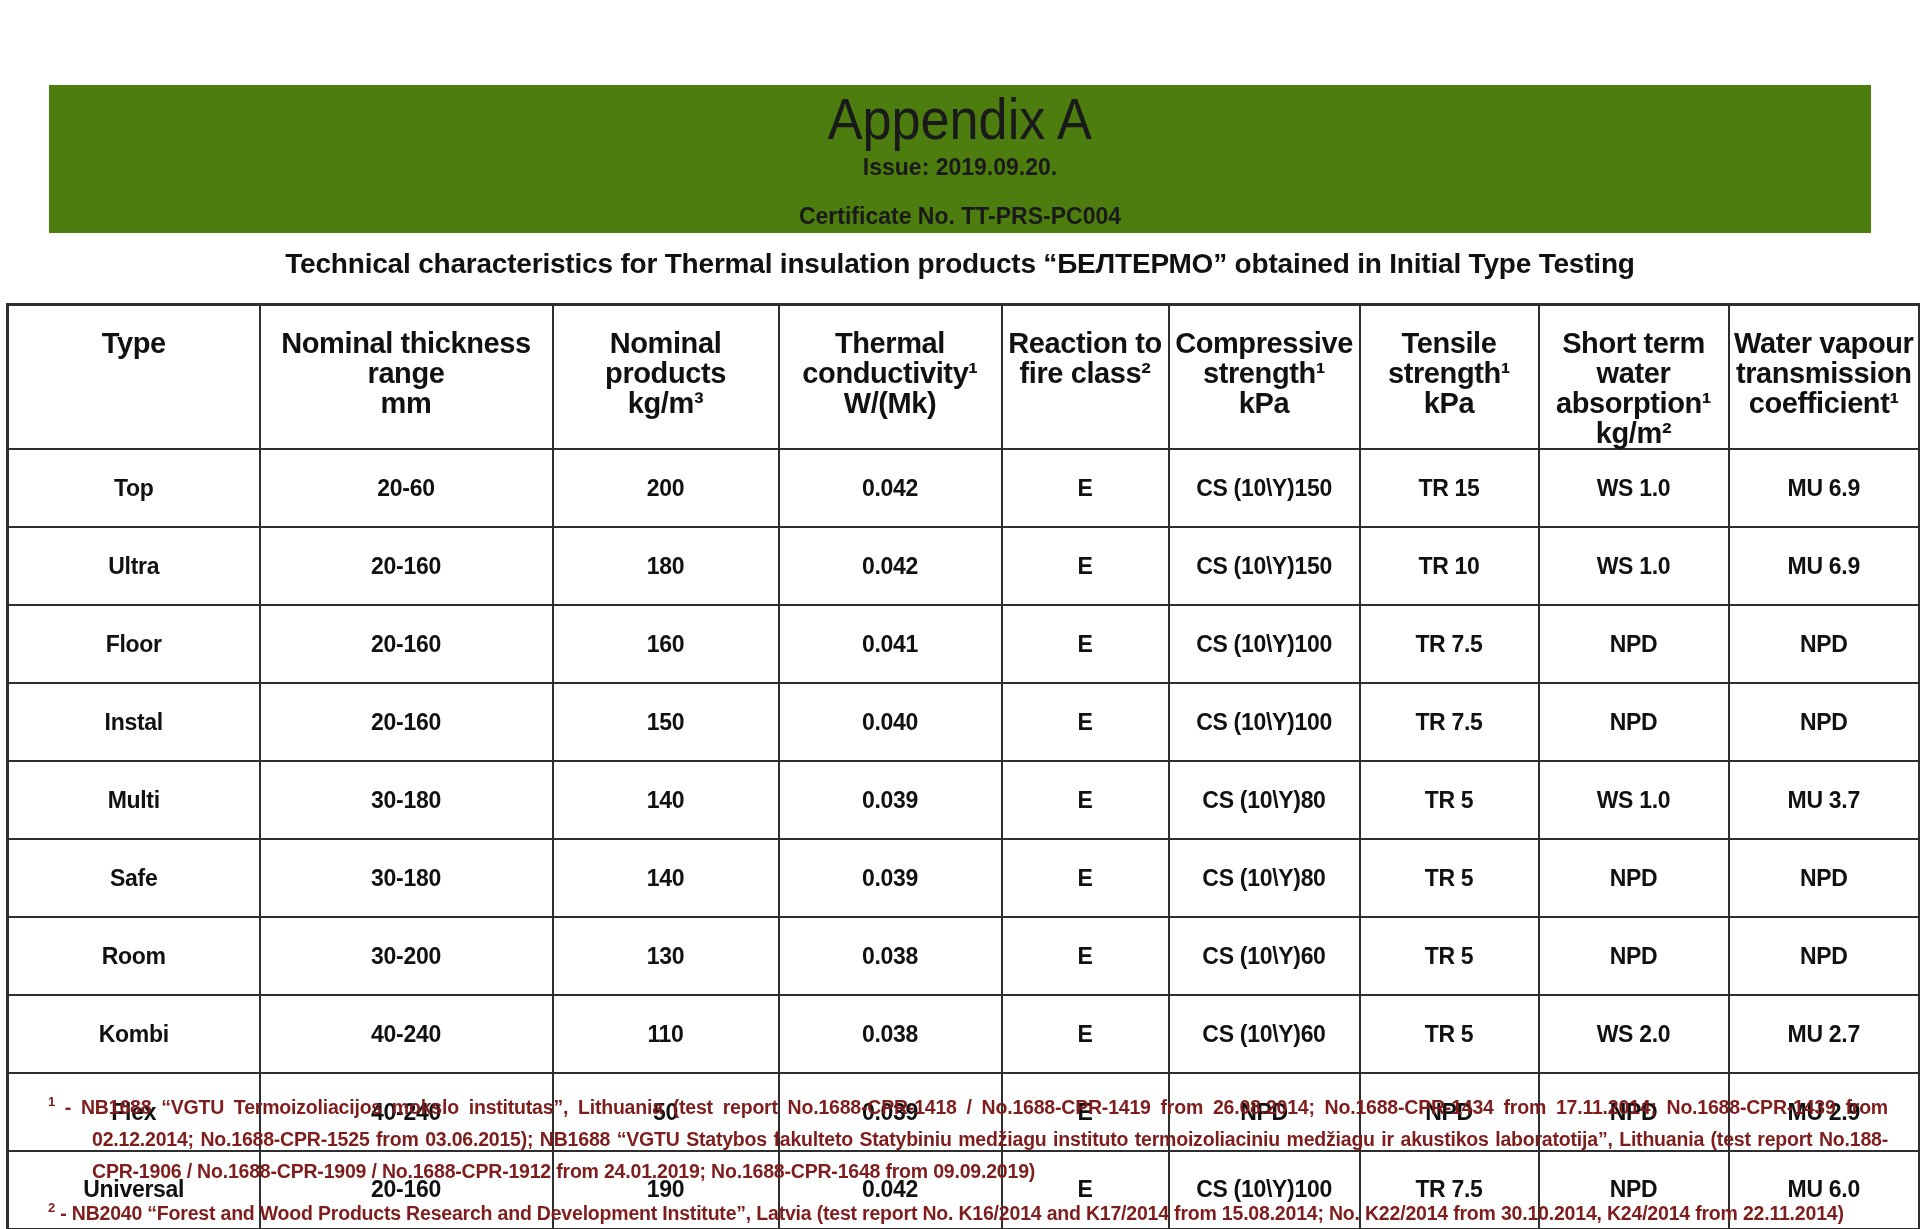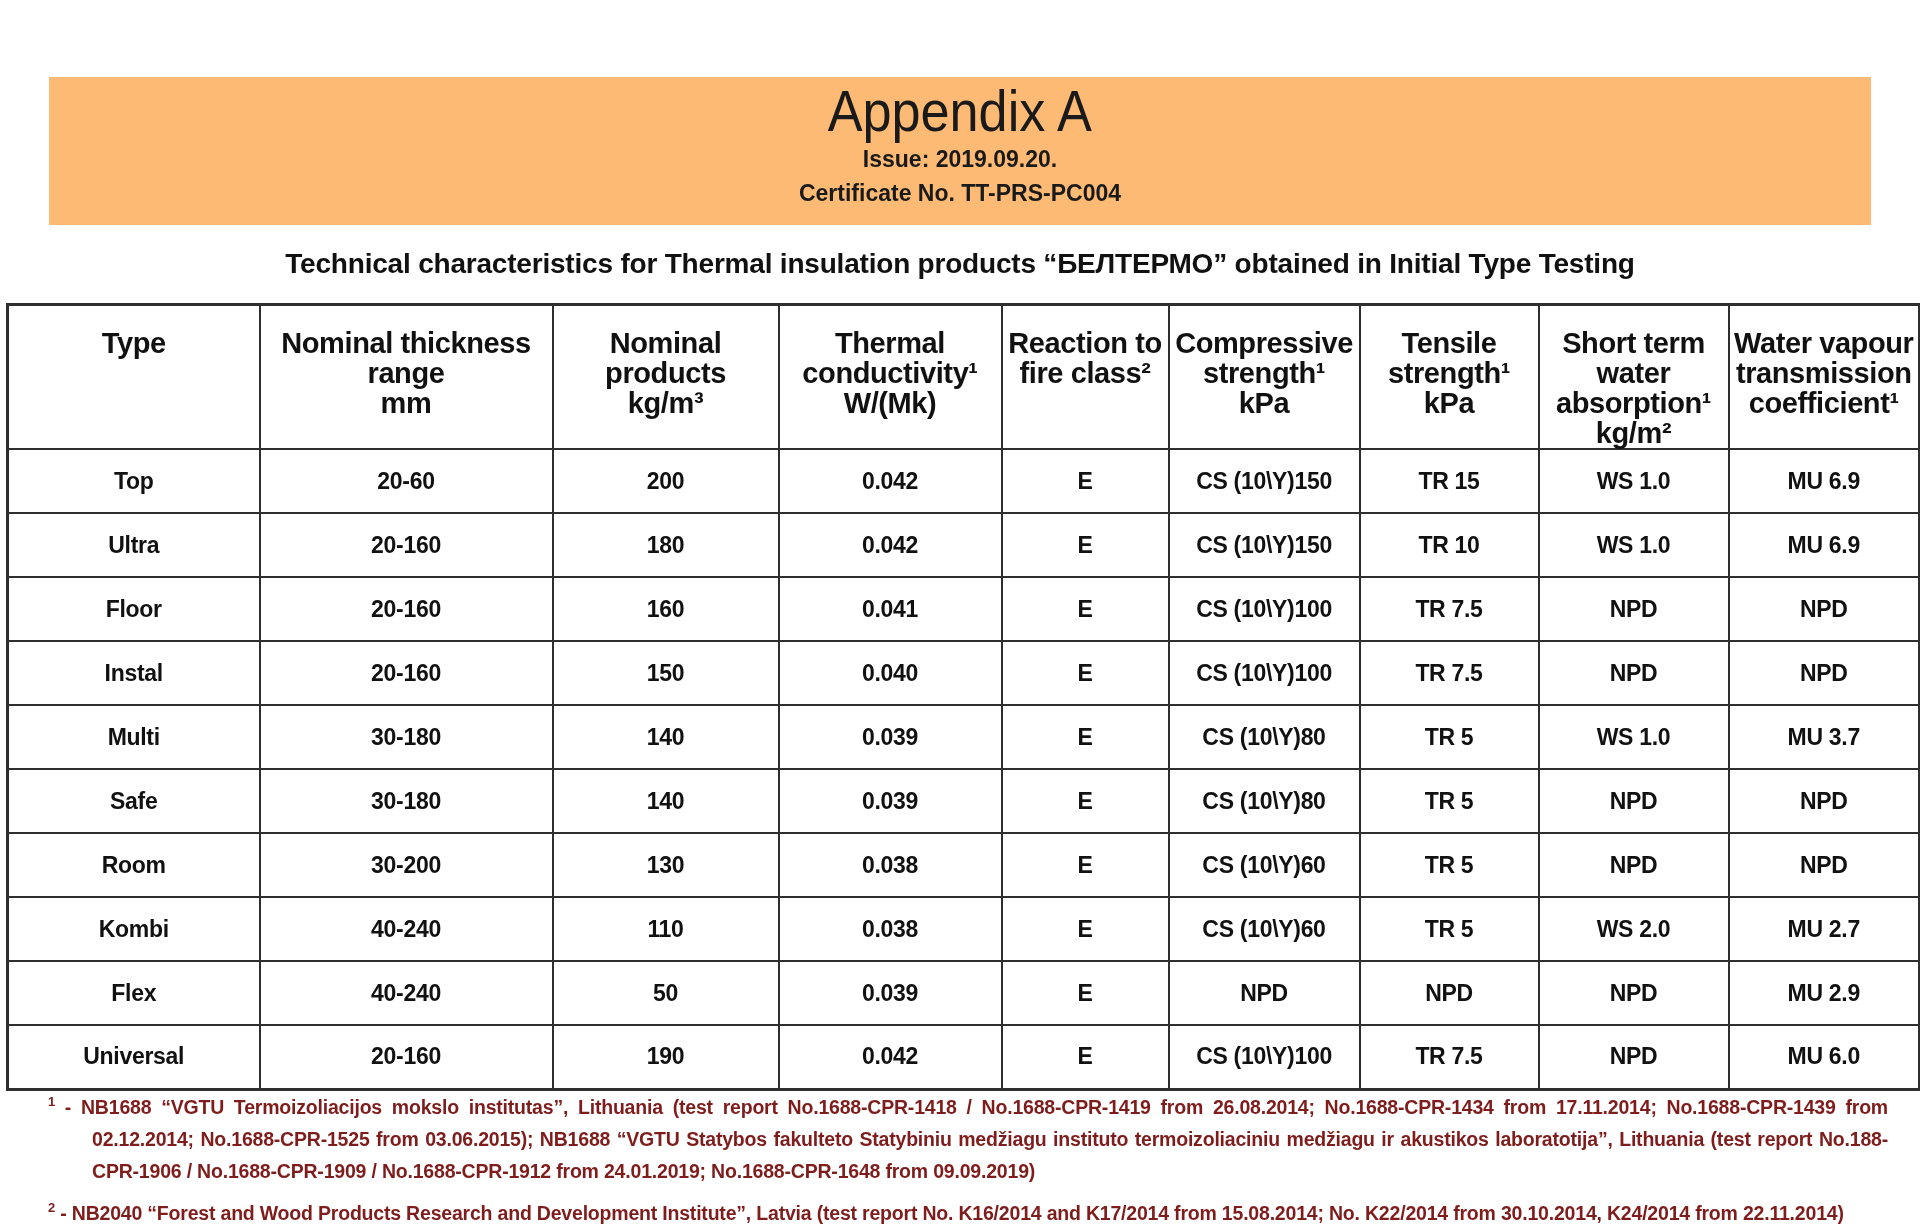--- a/index.html
+++ b/index.html
@@ -6,44 +6,44 @@
   html, body {
     width: 1920px; height: 1229px;
     background: #ffffff;
     color: #111;
     font-family: "Liberation Sans", "DejaVu Sans", sans-serif;
     overflow: hidden;
     position: relative;
   }
   .banner {
     position: absolute;
-    left: 49px; top: 77px;
+    left: 49px; top: 85px;
     width: 1822px; height: 148px;
-    background: #fdba74;
+    background: #4d7c0f;
     text-align: center;
   }
   .banner .appendix-title {
     display: inline-block;
     margin-top: 4px;
     font-size: 58px;
     font-weight: 300;
     color: #1a1a1a;
     transform: scaleX(0.9);
     transform-origin: center top;
     letter-spacing: 0px;
     line-height: 1.05;
   }
   .banner .sub-line {
     font-size: 23px;
     font-weight: 700;
     color: #1a1a1a;
     line-height: 1.0;
   }
   .banner .issue { margin-top: 6px; }
-  .banner .certificate { margin-top: 11px; text-align: center; }
+  .banner .certificate { margin-top: 26px; text-align: center; }
 
   .doc-title {
     position: absolute;
     left: 0; top: 248px;
     width: 1920px;
     text-align: center;
     font-size: 28px;
     font-weight: 700;
     letter-spacing: -0.2px;
     color: #111;
@@ -65,21 +65,21 @@
   }
   .char-table thead tr { height: 134px; }
   .char-table th {
     vertical-align: top;
     padding-top: 22px;
     font-size: 29px;
     line-height: 30px;
     letter-spacing: -0.4px;
     white-space: pre-line;
   }
-  .char-table tbody tr { height: 64px; }
+  .char-table tbody tr { height: 78px; }
   .char-table td {
     vertical-align: middle;
     font-size: 23px;
     letter-spacing: -0.3px;
   }
 
   .footnote {
     position: absolute;
     left: 48px;
     width: 1840px;

